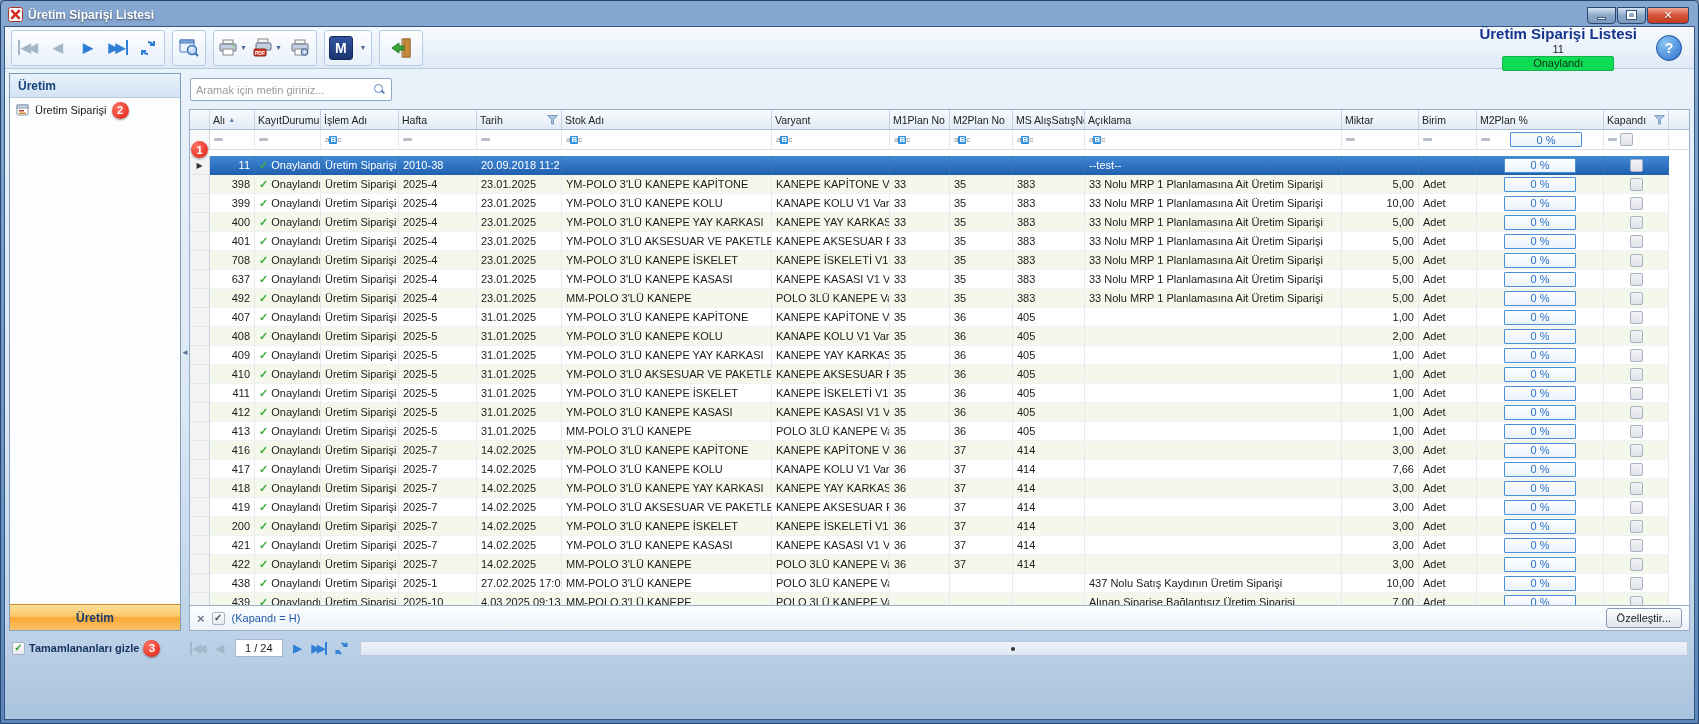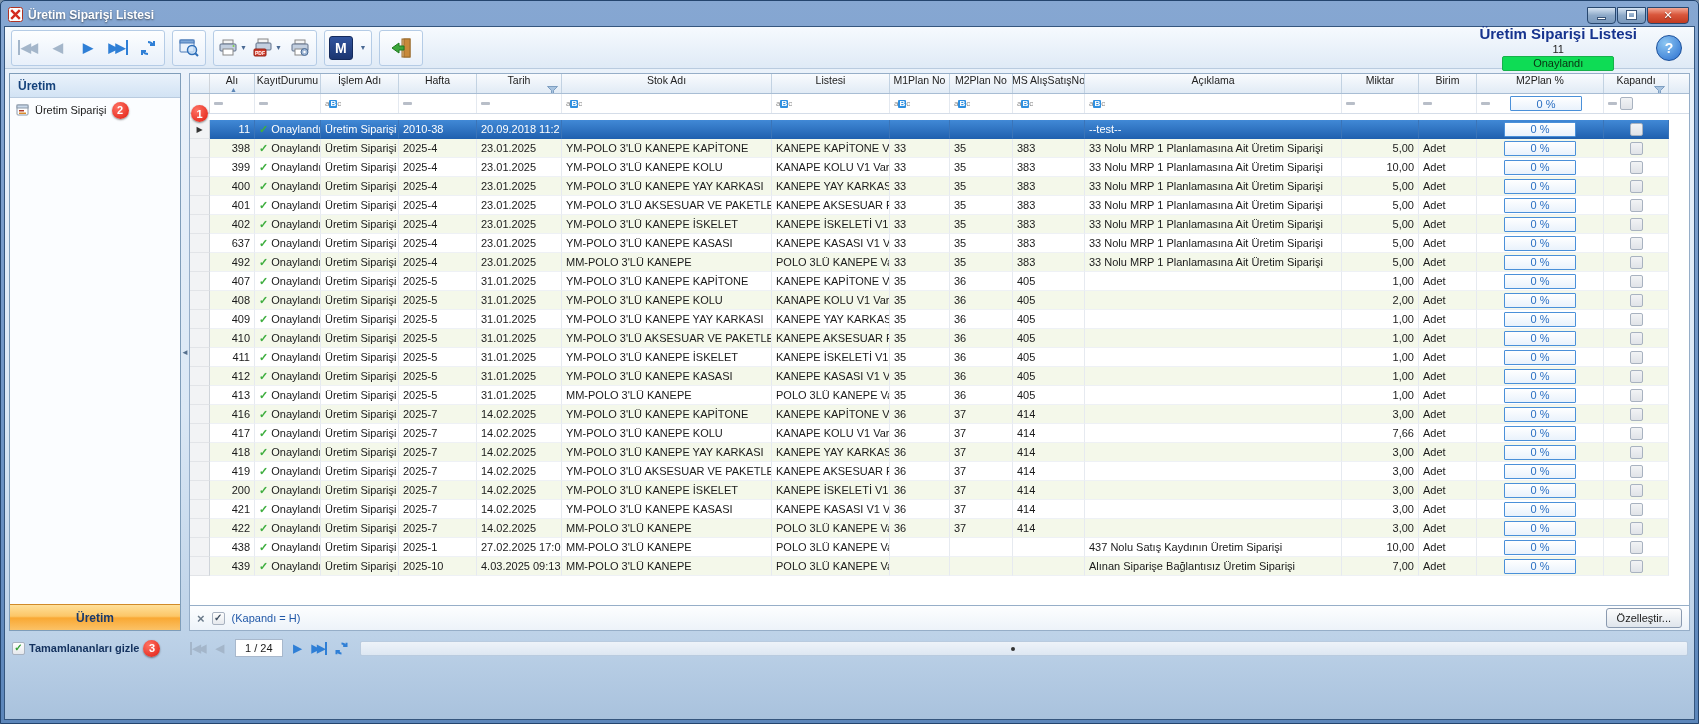--- a/index.html
+++ b/index.html
@@ -45,21 +45,21 @@
 .search-row{padding:5px 0 8px 1px;height:36px;}
 .search-box{width:202px;height:23px;background:#fff;border:1px solid #8aa8c8;border-radius:2px;display:flex;align-items:center;padding:0 5px;}
 .search-box input{flex:1;border:none;outline:none;font:11px "Liberation Sans",sans-serif;color:#555;background:transparent;min-width:0;}
 .search-box input::placeholder{color:#9a9a9a;}
 .mag{width:13px;height:13px;position:relative;flex:0 0 13px;}
 .mag::before{content:"";position:absolute;left:1px;top:1px;width:7px;height:7px;border:1.6px solid #5b85b5;border-radius:50%;}
 .mag::after{content:"";position:absolute;left:8px;top:8px;width:4px;height:1.8px;background:#5b85b5;transform:rotate(45deg);}
 
 .grid-wrap{flex:1;background:#fff;border:1px solid #96aec8;border-bottom:none;position:relative;overflow:hidden;display:flex;flex-direction:column;min-height:0;}
 .g-head{display:flex;height:20px;background:linear-gradient(#f9fbfe,#e1ebf5);border-bottom:1px solid #a8bdd4;width:100%;flex:0 0 20px;}
-.g-hcell{border-right:1px solid #c2d2e2;display:flex;align-items:center;padding:0 3px;color:#222;font-size:10.5px;overflow:hidden;white-space:nowrap;flex-direction:column;}
+.g-hcell{border-right:1px solid #c2d2e2;display:flex;align-items:center;padding:0 3px;color:#222;font-size:10.5px;overflow:hidden;white-space:nowrap;}
 .sort{font-size:7px;color:#5b85b5;margin-left:3px;}
 .funnel{margin-left:auto;display:flex;align-items:center;}
 .g-filter{display:flex;height:20px;border-bottom:1px solid #d5dde8;background:#fff;flex:0 0 20px;}
 .g-fcell{border-right:1px solid #e4e9f0;display:flex;align-items:center;padding:0 4px;gap:3px;overflow:hidden;}
 .g-gap{height:6px;background:#fff;flex:0 0 6px;}
 .g-row{display:flex;height:19px;width:1479px;background:#fff;}
 .g-row.alt{background:#f4f8ea;}
 .g-row.sel{background:linear-gradient(#4189d6,#1f5fae);color:#fff;}
 .g-cell{border-right:1px solid #e6eaf0;border-bottom:1px solid #eef1f5;display:flex;align-items:center;padding:0 4px;overflow:hidden;white-space:nowrap;}
 .g-row.sel .g-cell{border-right-color:#3a74b8;border-bottom-color:transparent;}
@@ -230,20 +230,26 @@
           <span class="badge-red">2</span>
         </div>
         <div class="sb-space"></div>
         <div class="sb-footer">Üretim</div>
       </div>
       <div class="splitter">
         <span>◄</span>
       </div>
 
       <div class="main">
+        <div class="search-row">
+          <div class="search-box">
+            <input placeholder="Aramak için metin giriniz..." style="">
+            <span class="mag"></span>
+          </div>
+        </div>
 
         <div class="grid-wrap">
           <div class="g-head" id="grid-header">
               <div class="g-ind"></div>
               <div class="g-hcell" style="flex: 0 0 45px;">
                 <span>Alı</span>
                 <span class="sort">▲</span>
               </div>
               <div class="g-hcell" style="flex: 0 0 66px;">
                 <span>KayıtDurumu</span>
@@ -259,21 +265,21 @@
                 <span class="funnel">
                   <svg width="11" height="10" viewBox="0 0 11 10">
                     <polygon points="0.5,0.5 10.5,0.5 6.5,4.5 6.5,9 4.5,9 4.5,4.5" fill="#a8c4e0" stroke="#6b8fb8" stroke-width="0.8"></polygon>
                   </svg>
                 </span>
               </div>
               <div class="g-hcell" style="flex: 0 0 210px;">
                 <span>Stok Adı</span>
               </div>
               <div class="g-hcell" style="flex: 0 0 118px;">
-                <span>Listesi</span>
+                <span>Varyant</span>
               </div>
               <div class="g-hcell" style="flex: 0 0 60px;">
                 <span>M1Plan No</span>
               </div>
               <div class="g-hcell" style="flex: 0 0 63px;">
                 <span>M2Plan No</span>
               </div>
               <div class="g-hcell" style="flex: 0 0 72px;">
                 <span>MS AlışSatışNo</span>
               </div>
@@ -621,21 +627,21 @@
                 <div class="g-cell" style="flex: 0 0 127px;">
                   <div class="pct">0 %</div>
                 </div>
                 <div class="g-cell ac" style="flex: 0 0 65px;">
                   <div class="cb dim"></div>
                 </div>
               </div>
               <div class="g-row alt">
                 <div class="g-ind"></div>
                 <div class="g-cell ar" style="flex: 0 0 45px;">
-                  <span>402</span>
+                  <span>708</span>
                 </div>
                 <div class="g-cell" style="flex: 0 0 66px;">
                   <span class="chk-ic">✓</span>
                   <span>Onaylandı</span>
                 </div>
                 <div class="g-cell" style="flex: 0 0 78px;">
                   <span>Üretim Siparişi</span>
                 </div>
                 <div class="g-cell" style="flex: 0 0 78px;">
                   <span>2025-4</span>

